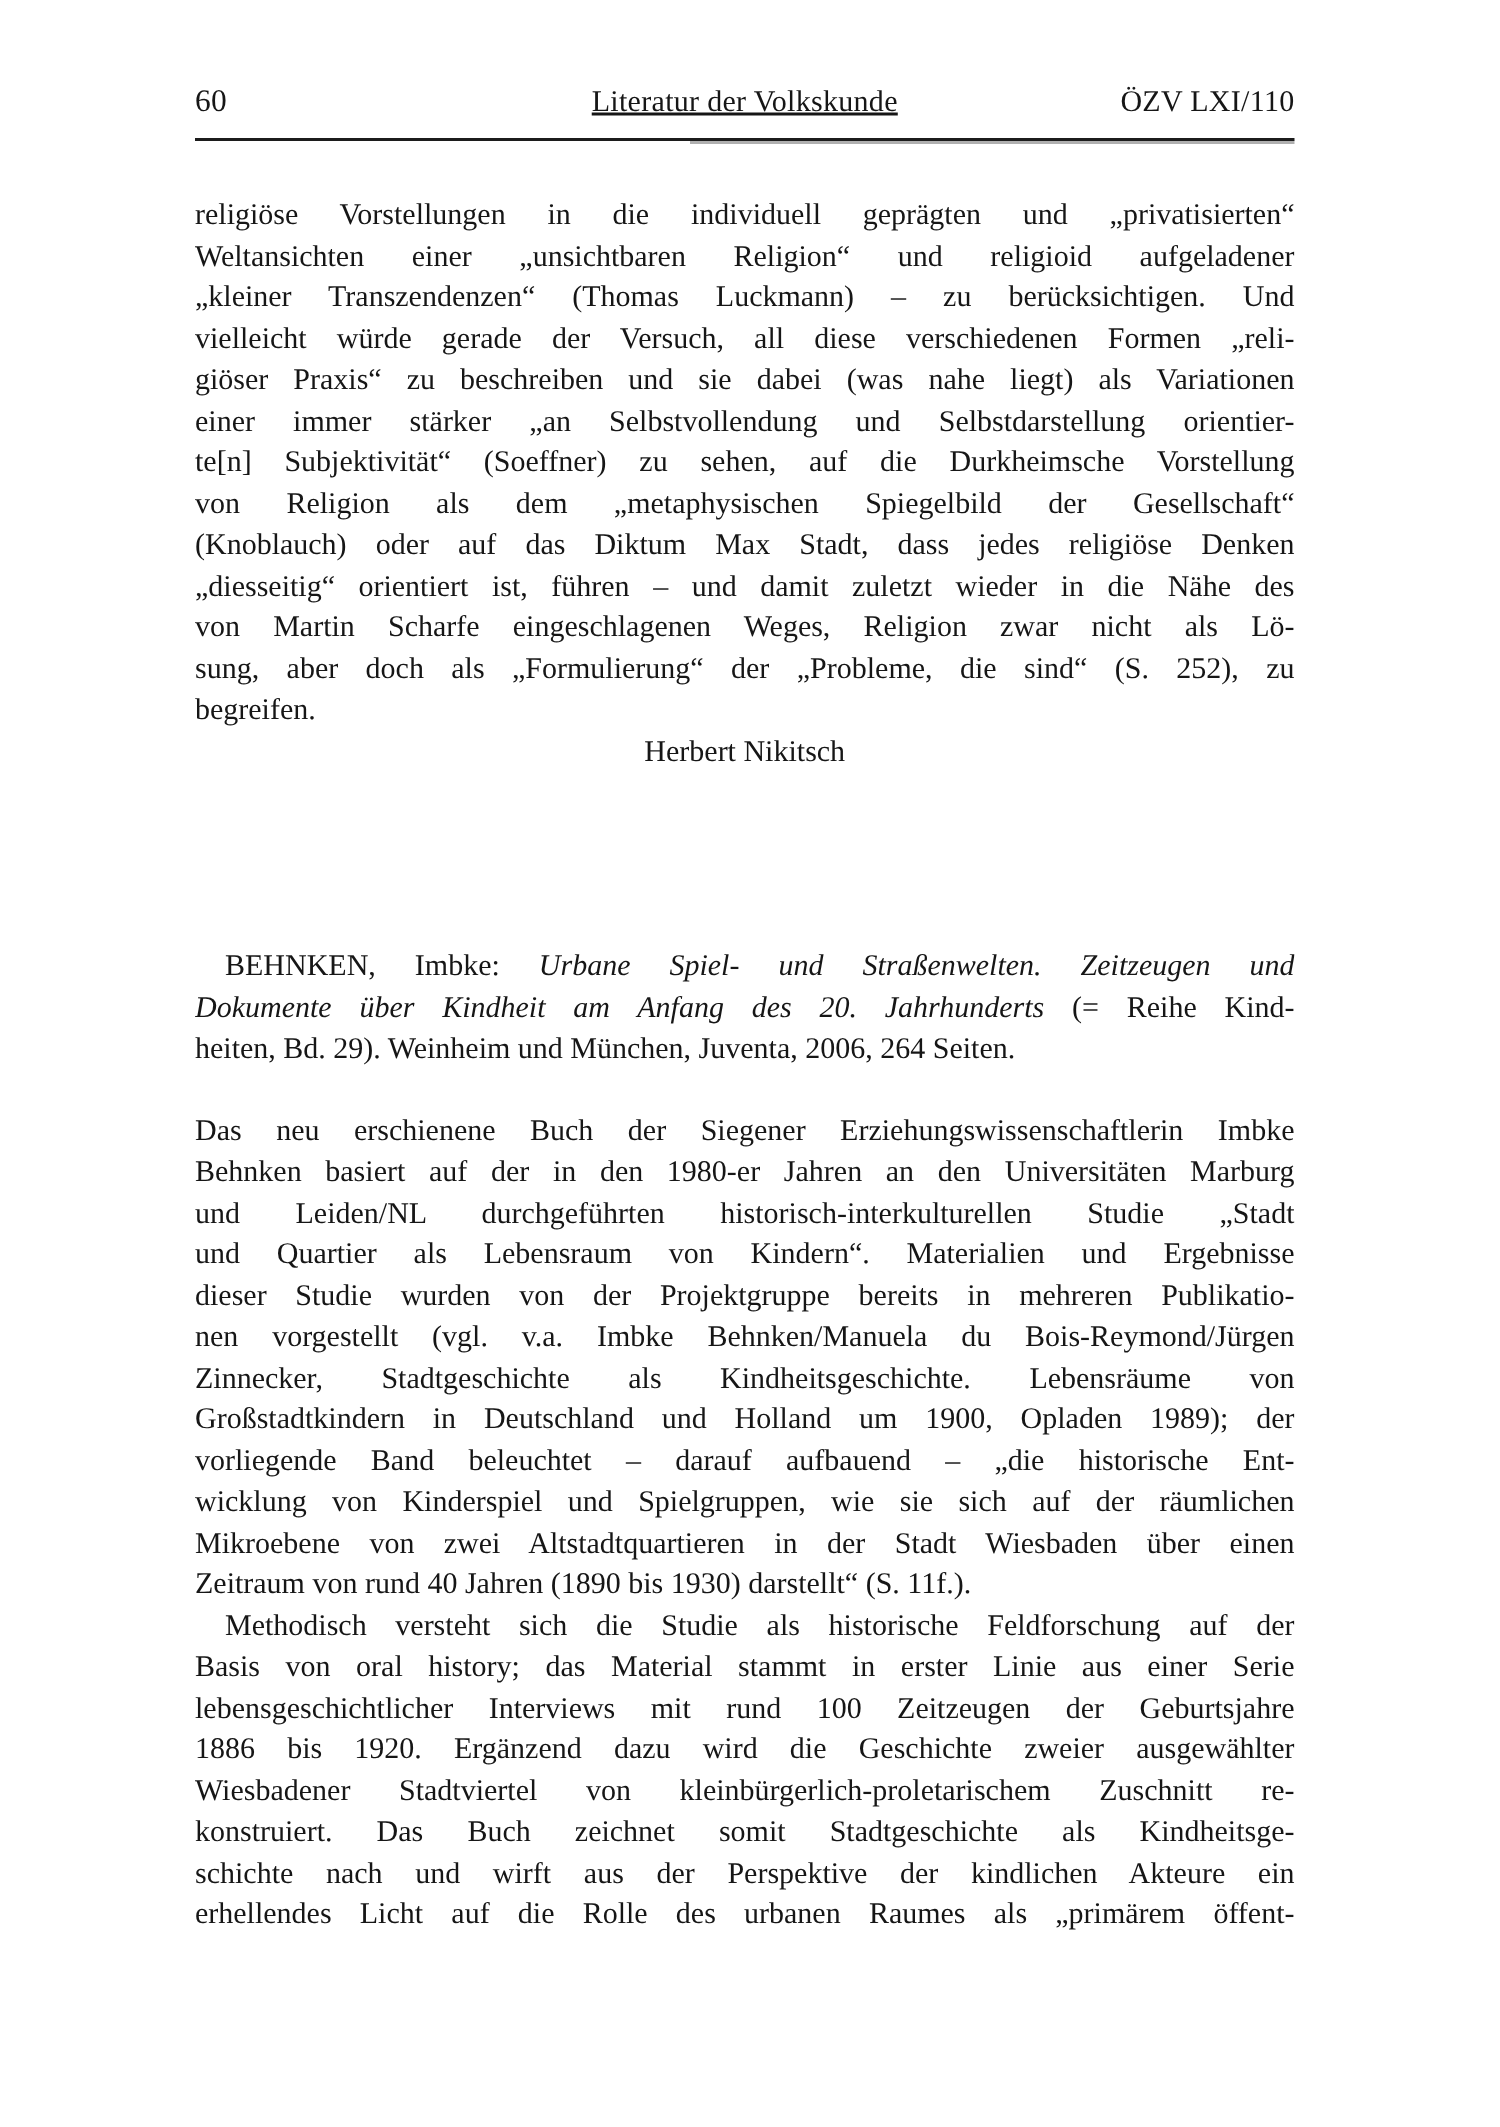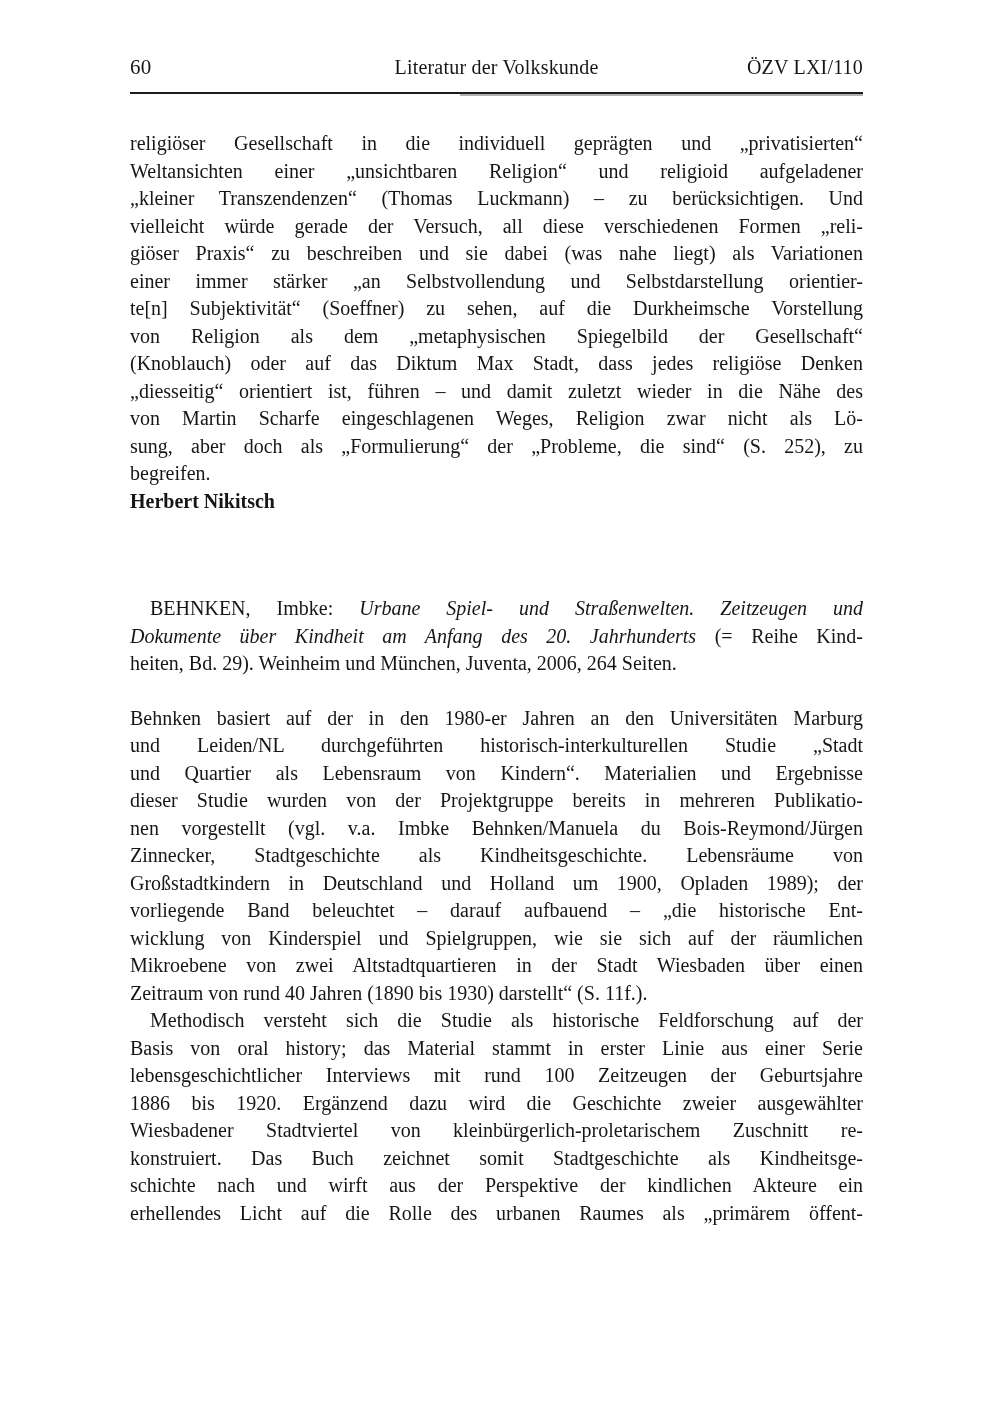--- a/index.html
+++ b/index.html
@@ -21,21 +21,21 @@
     left: 130px;
     top: 55px;
     width: 733px;
     display: grid;
     grid-template-columns: 1fr auto 1fr;
     align-items: baseline;
     font-size: 20px;
     letter-spacing: 0.2px;
   }
   .pg-header .num   { justify-self: start; font-size: 21px; }
-  .pg-header .title { justify-self: center; }
+  .pg-header .title { justify-self: center; text-decoration: underline; }
   .pg-header .issue { justify-self: end; text-align: center; }
   .rule {
     position: absolute;
     left: 130px;
     top: 92px;
     width: 733px;
     height: 2px;
     background: #1c1c1c;
   }
   
@@ -64,44 +64,43 @@
     text-align-last: justify;
   }
   .line.noj {
     text-align: right;
     text-align-last: left;
   }
   .line.ind { padding-left: 20px; }
   .it { font-style: italic; }
   .signature {
     height: 27.5px;
-    text-align: left;
-    font-weight: bold;
+    text-align: center;
   }
-  .citation { margin-top: 80px; }
+  .citation { margin-top: 116px; }
   .p2 { margin-top: 27px; }
   .p3 { margin-top: 0; }
 </style>
 </head>
 <body>
 
 <div class="page" style="--paper: #ffffff; --ink: #161616;">
 
   <header class="pg-header">
     <span class="num">60</span>
     <span class="title">Literatur der Volkskunde</span>
     <span class="issue">ÖZV LXI/110</span>
   </header>
 
   <div class="rule"></div>
 
   <main class="body-text">
 
     <section class="para p1">
-        <div class="line"><span>religiöser Gesellschaft in die individuell geprägten und „privatisierten“</span></div>
+        <div class="line"><span>religiöse Vorstellungen in die individuell geprägten und „privatisierten“</span></div>
         <div class="line"><span>Weltansichten einer „unsichtbaren Religion“ und religioid aufgeladener</span></div>
         <div class="line"><span>„kleiner Transzendenzen“ (Thomas Luckmann) – zu berücksichtigen. Und</span></div>
         <div class="line"><span>vielleicht würde gerade der Versuch, all diese verschiedenen Formen „reli-</span></div>
         <div class="line"><span>giöser Praxis“ zu beschreiben und sie dabei (was nahe liegt) als Variationen</span></div>
         <div class="line"><span>einer immer stärker „an Selbstvollendung und Selbstdarstellung orientier-</span></div>
         <div class="line"><span>te[n] Subjektivität“ (Soeffner) zu sehen, auf die Durkheimsche Vorstellung</span></div>
         <div class="line"><span>von Religion als dem „metaphysischen Spiegelbild der Gesellschaft“</span></div>
         <div class="line"><span>(Knoblauch) oder auf das Diktum Max Stadt, dass jedes religiöse Denken</span></div>
         <div class="line"><span>„diesseitig“ orientiert ist, führen – und damit zuletzt wieder in die Nähe des</span></div>
         <div class="line"><span>von Martin Scharfe eingeschlagenen Weges, Religion zwar nicht als Lö-</span></div>
@@ -111,20 +110,21 @@
 
     <div class="signature">Herbert Nikitsch</div>
 
     <section class="para citation">
         <div class="line ind"><span>BEHNKEN, Imbke: </span><span class="it">Urbane Spiel- und Straßenwelten. Zeitzeugen und</span></div>
         <div class="line"><span class="it">Dokumente über Kindheit am Anfang des 20. Jahrhunderts</span><span> (= Reihe Kind-</span></div>
         <div class="line noj"><span>heiten, Bd. 29). Weinheim und München, Juventa, 2006, 264 Seiten.</span></div>
       </section>
 
     <section class="para p2">
+        <div class="line"><span>Das neu erschienene Buch der Siegener Erziehungswissenschaftlerin Imbke</span></div>
         <div class="line"><span>Behnken basiert auf der in den 1980-er Jahren an den Universitäten Marburg</span></div>
         <div class="line"><span>und Leiden/NL durchgeführten historisch-interkulturellen Studie „Stadt</span></div>
         <div class="line"><span>und Quartier als Lebensraum von Kindern“. Materialien und Ergebnisse</span></div>
         <div class="line"><span>dieser Studie wurden von der Projektgruppe bereits in mehreren Publikatio-</span></div>
         <div class="line"><span>nen vorgestellt (vgl. v.a. Imbke Behnken/Manuela du Bois-Reymond/Jürgen</span></div>
         <div class="line"><span>Zinnecker, Stadtgeschichte als Kindheitsgeschichte. Lebensräume von</span></div>
         <div class="line"><span>Großstadtkindern in Deutschland und Holland um 1900, Opladen 1989); der</span></div>
         <div class="line"><span>vorliegende Band beleuchtet – darauf aufbauend – „die historische Ent-</span></div>
         <div class="line"><span>wicklung von Kinderspiel und Spielgruppen, wie sie sich auf der räumlichen</span></div>
         <div class="line"><span>Mikroebene von zwei Altstadtquartieren in der Stadt Wiesbaden über einen</span></div>

